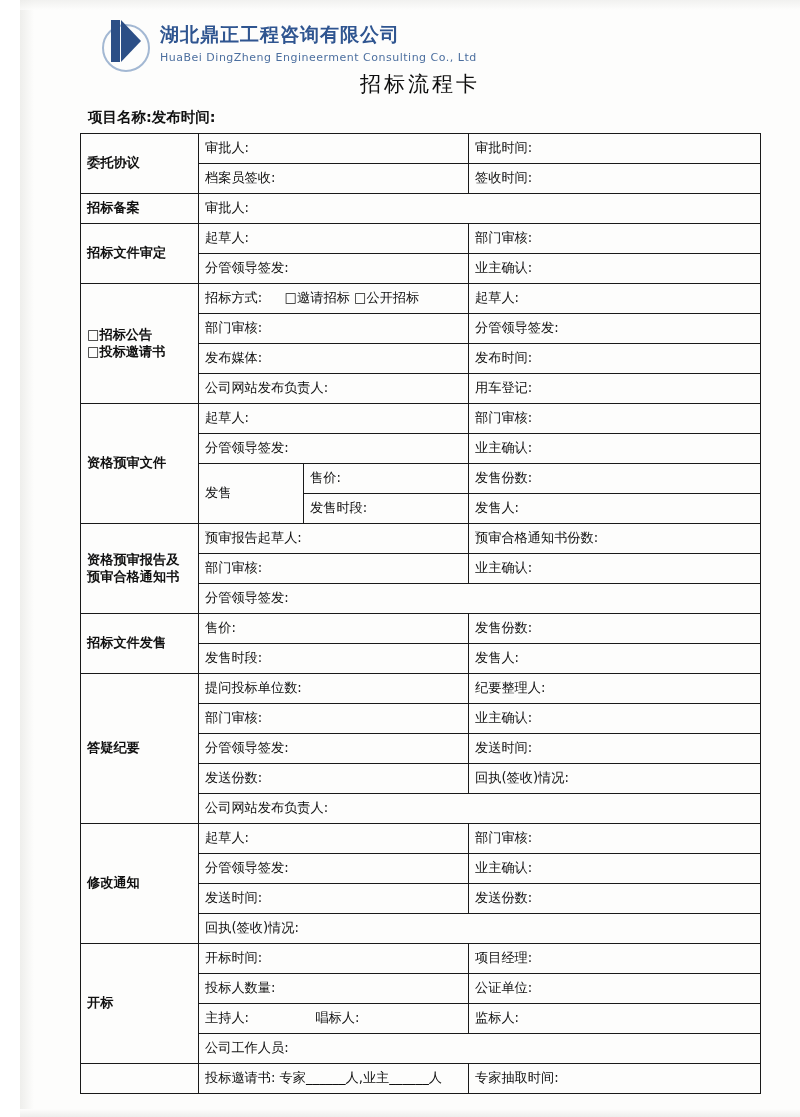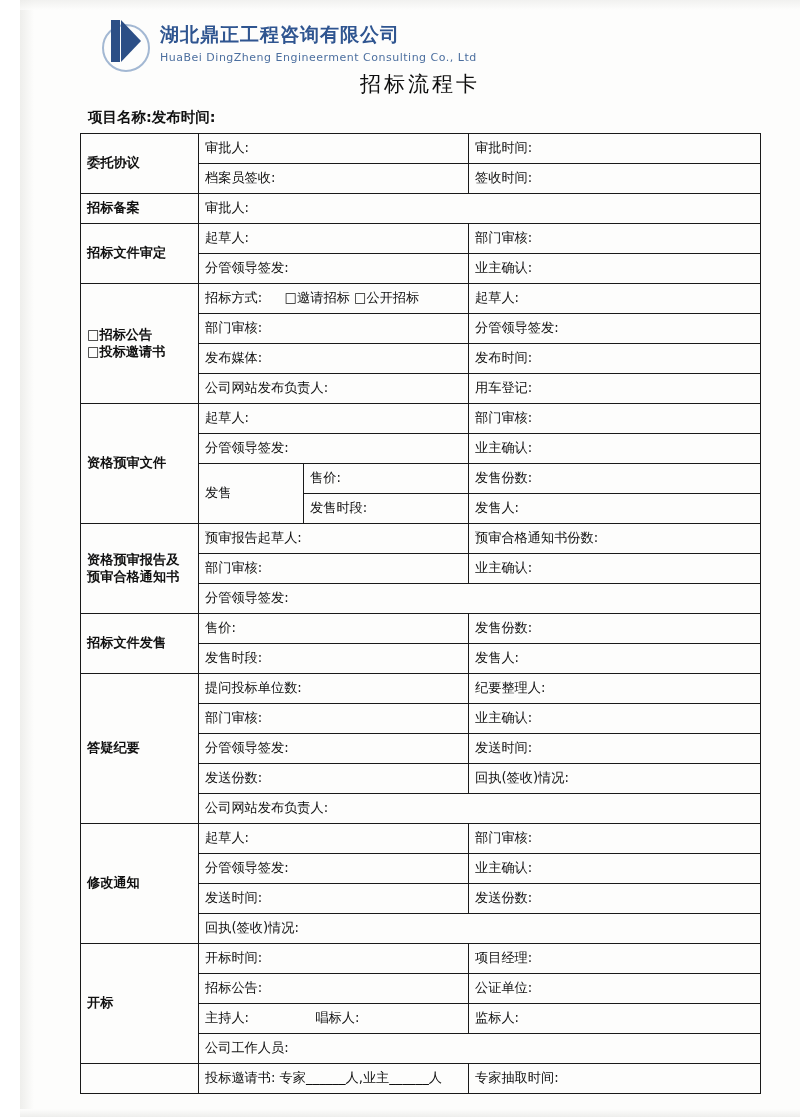--- a/index.html
+++ b/index.html
@@ -332,21 +332,21 @@
         </tr>
 
         <tr>
           <td class="stage" rowspan="4">
             <span class="line">开标</span>
           </td>
           <td colspan="2">开标时间:</td>
           <td>项目经理:</td>
         </tr>
         <tr>
-          <td colspan="2">招标公告:</td>
+          <td colspan="2">投标人数量:</td>
           <td>公证单位:</td>
         </tr>
         <tr>
           <td colspan="2">
             <span>主持人:</span>
             <span class="spacer-wide"></span>
             <span>唱标人:</span>
           </td>
           <td>监标人:</td>
         </tr>

